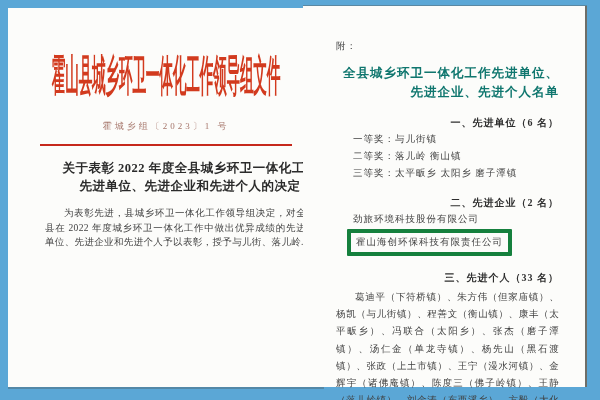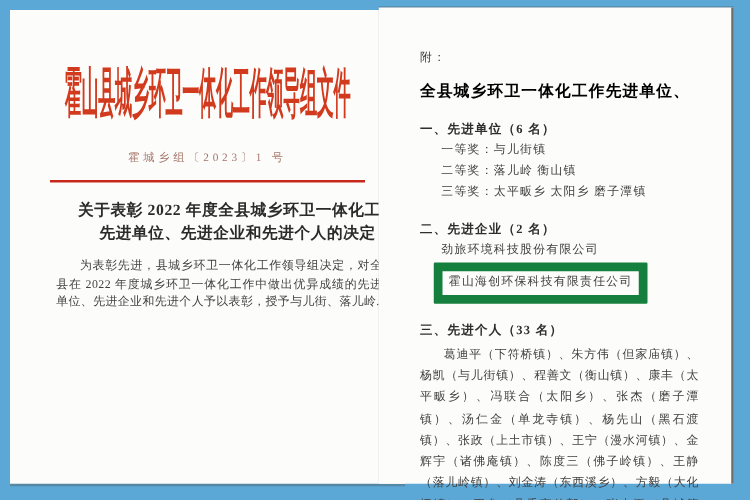--- a/index.html
+++ b/index.html
@@ -43,32 +43,32 @@
   .left-body{
     margin:11px 18px 0 37px;font-size:9.5px;line-height:14.6px;color:#3f3f3f;
     text-align:justify;letter-spacing:0.35px;
   }
   .left-body p{margin:0;}
   .left-body p.indent{text-indent:2em;}
   
   .right-inner{padding:34px 26px 0 33px;}
   .attach{font-size:9.5px;color:#3f3f3f;letter-spacing:1px;}
   .r-title{
-    margin-top:11px;text-align:left;font-weight:bold;font-size:12.5px;
-    line-height:19px;color:#000000;letter-spacing:1px;
+    margin-top:11px;text-align:right;font-weight:bold;font-size:12.5px;
+    line-height:19px;color:#0f766e;letter-spacing:1px;
   }
   .section-heading{
     margin-top:12px;font-weight:bold;font-size:10px;color:#2e2e2e;
-    letter-spacing:1px;line-height:17px;
+    letter-spacing:1px;line-height:17px;text-align:right;
   }
   .sub-line{
     padding-left:17px;font-size:9.5px;line-height:17px;color:#3f3f3f;letter-spacing:1px;font-family:Liberation Serif, serif;
   }
   .company-boxed{
-    display:inline-block;border:7px solid #15803d;border-radius:1px;
+    display:inline-block;border:4px solid #15803d;border-radius:1px;
     padding:1px 5px;margin:1px 0 1px -6px;
   }
   .names{
     margin:3px 0 0 0;text-indent:2em;font-size:9.5px;line-height:17.2px;
     color:#3f3f3f;text-align:justify;letter-spacing:0.3px;
   }
 </style>
 </head>
 <body>
 
@@ -85,20 +85,21 @@
   <div class="left-body">
     <p class="indent">为表彰先进，县城乡环卫一体化工作领导组决定，对全县在 2022 年度城乡环卫一体化工作中做出优异成绩的先进单位、先进企业和先进个人予以表彰，授予与儿街、落儿岭.</p>
   </div>
 </div>
 
 <div class="page page-right">
   <div class="right-inner">
     <div class="attach">附：</div>
     <div class="r-title">
       <div>全县城乡环卫一体化工作先进单位、</div>
+      <div>先进企业、先进个人名单</div>
     </div>
     <div class="section-heading">一、先进单位（6 名）</div>
     <div class="sub-line">一等奖：与儿街镇</div>
     <div class="sub-line">二等奖：落儿岭 衡山镇</div>
     <div class="sub-line">三等奖：太平畈乡 太阳乡 磨子潭镇</div>
     <div class="section-heading">二、先进企业（2 名）</div>
     <div class="sub-line">劲旅环境科技股份有限公司</div>
     <div class="sub-line">
       <span class="company-boxed">霍山海创环保科技有限责任公司</span>
     </div>

